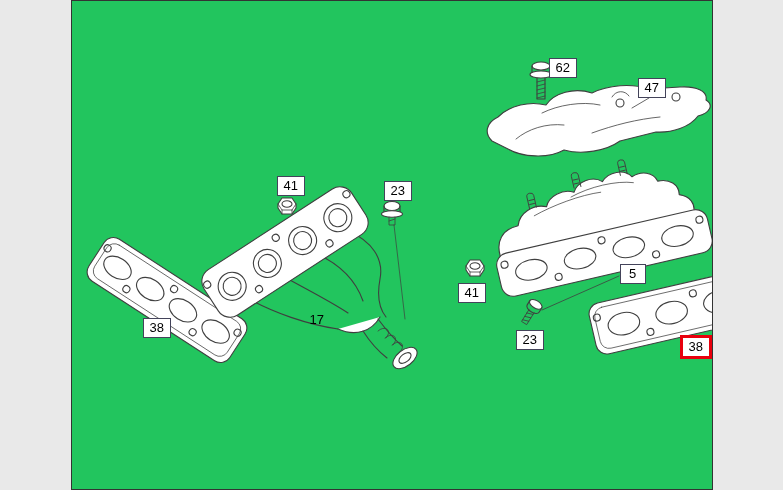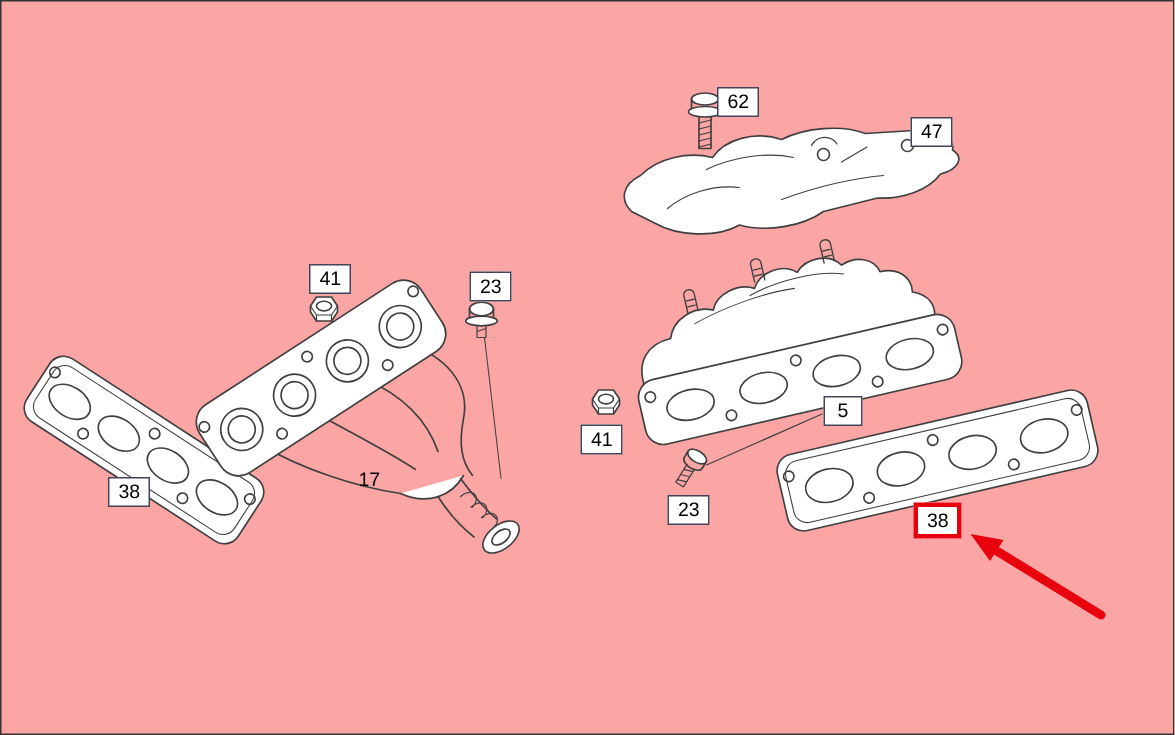--- a/index.html
+++ b/index.html
@@ -1,17 +1,17 @@
 <!DOCTYPE html>
 <html><head>
 <meta charset="utf-8">
 <style>
   html,body{margin:0;padding:0;background:#e9e9e9;font-family:"Liberation Sans",sans-serif;}
   .canvas{
-    position:relative;width:783px;height:490px;background:#fca5a5;
+    position:relative;width:642px;height:490px;background:#22c55e;
     border:1px solid #333;box-sizing:border-box;overflow:hidden;margin:0 auto;
   }
   svg{position:absolute;left:0;top:0;}
   .part-label{
     position:absolute;display:inline-block;background:#ffffff;color:#000;
     border:1px solid #43435a;font-size:13px;line-height:16px;padding:1px 6px;
     text-align:center;min-width:12px;cursor:pointer;user-select:none;
   }
   .part-label.plain{border:none;background:transparent;cursor:default;padding:0;text-align:right;}
   .part-label.highlighted{border:3px solid #e8000d;font-weight:normal;}
@@ -159,21 +159,21 @@
       </g>
 
       <g>
         <line x1="733" y1="409" x2="663" y2="366" stroke="#e8000d" stroke-width="6"></line>
         <polygon points="646,355 668,359 659,373" fill="#e8000d" stroke="none"></polygon>
       </g>
     </g>
   </svg>
 
   <div class="part-label" style="left:477px;top:57px;">62</div>
-  <div class="part-label" style="left:566px;top:77px;margin-left:40px;">47</div>
+  <div class="part-label" style="left:566px;top:77px;">47</div>
   <div class="part-label" style="left:205px;top:175px;">41</div>
   <div class="part-label" style="left:312px;top:180px;">23</div>
   <div class="part-label" style="left:71px;top:317px;">38</div>
   <div class="part-label plain" style="left:238px;top:311px;">17</div>
   <div class="part-label" style="left:386px;top:282px;">41</div>
   <div class="part-label" style="left:444px;top:329px;">23</div>
   <div class="part-label" style="left:548px;top:263px;">5</div>
   <div class="part-label highlighted" style="left:608px;top:334px;">38</div>
 
 </div>

